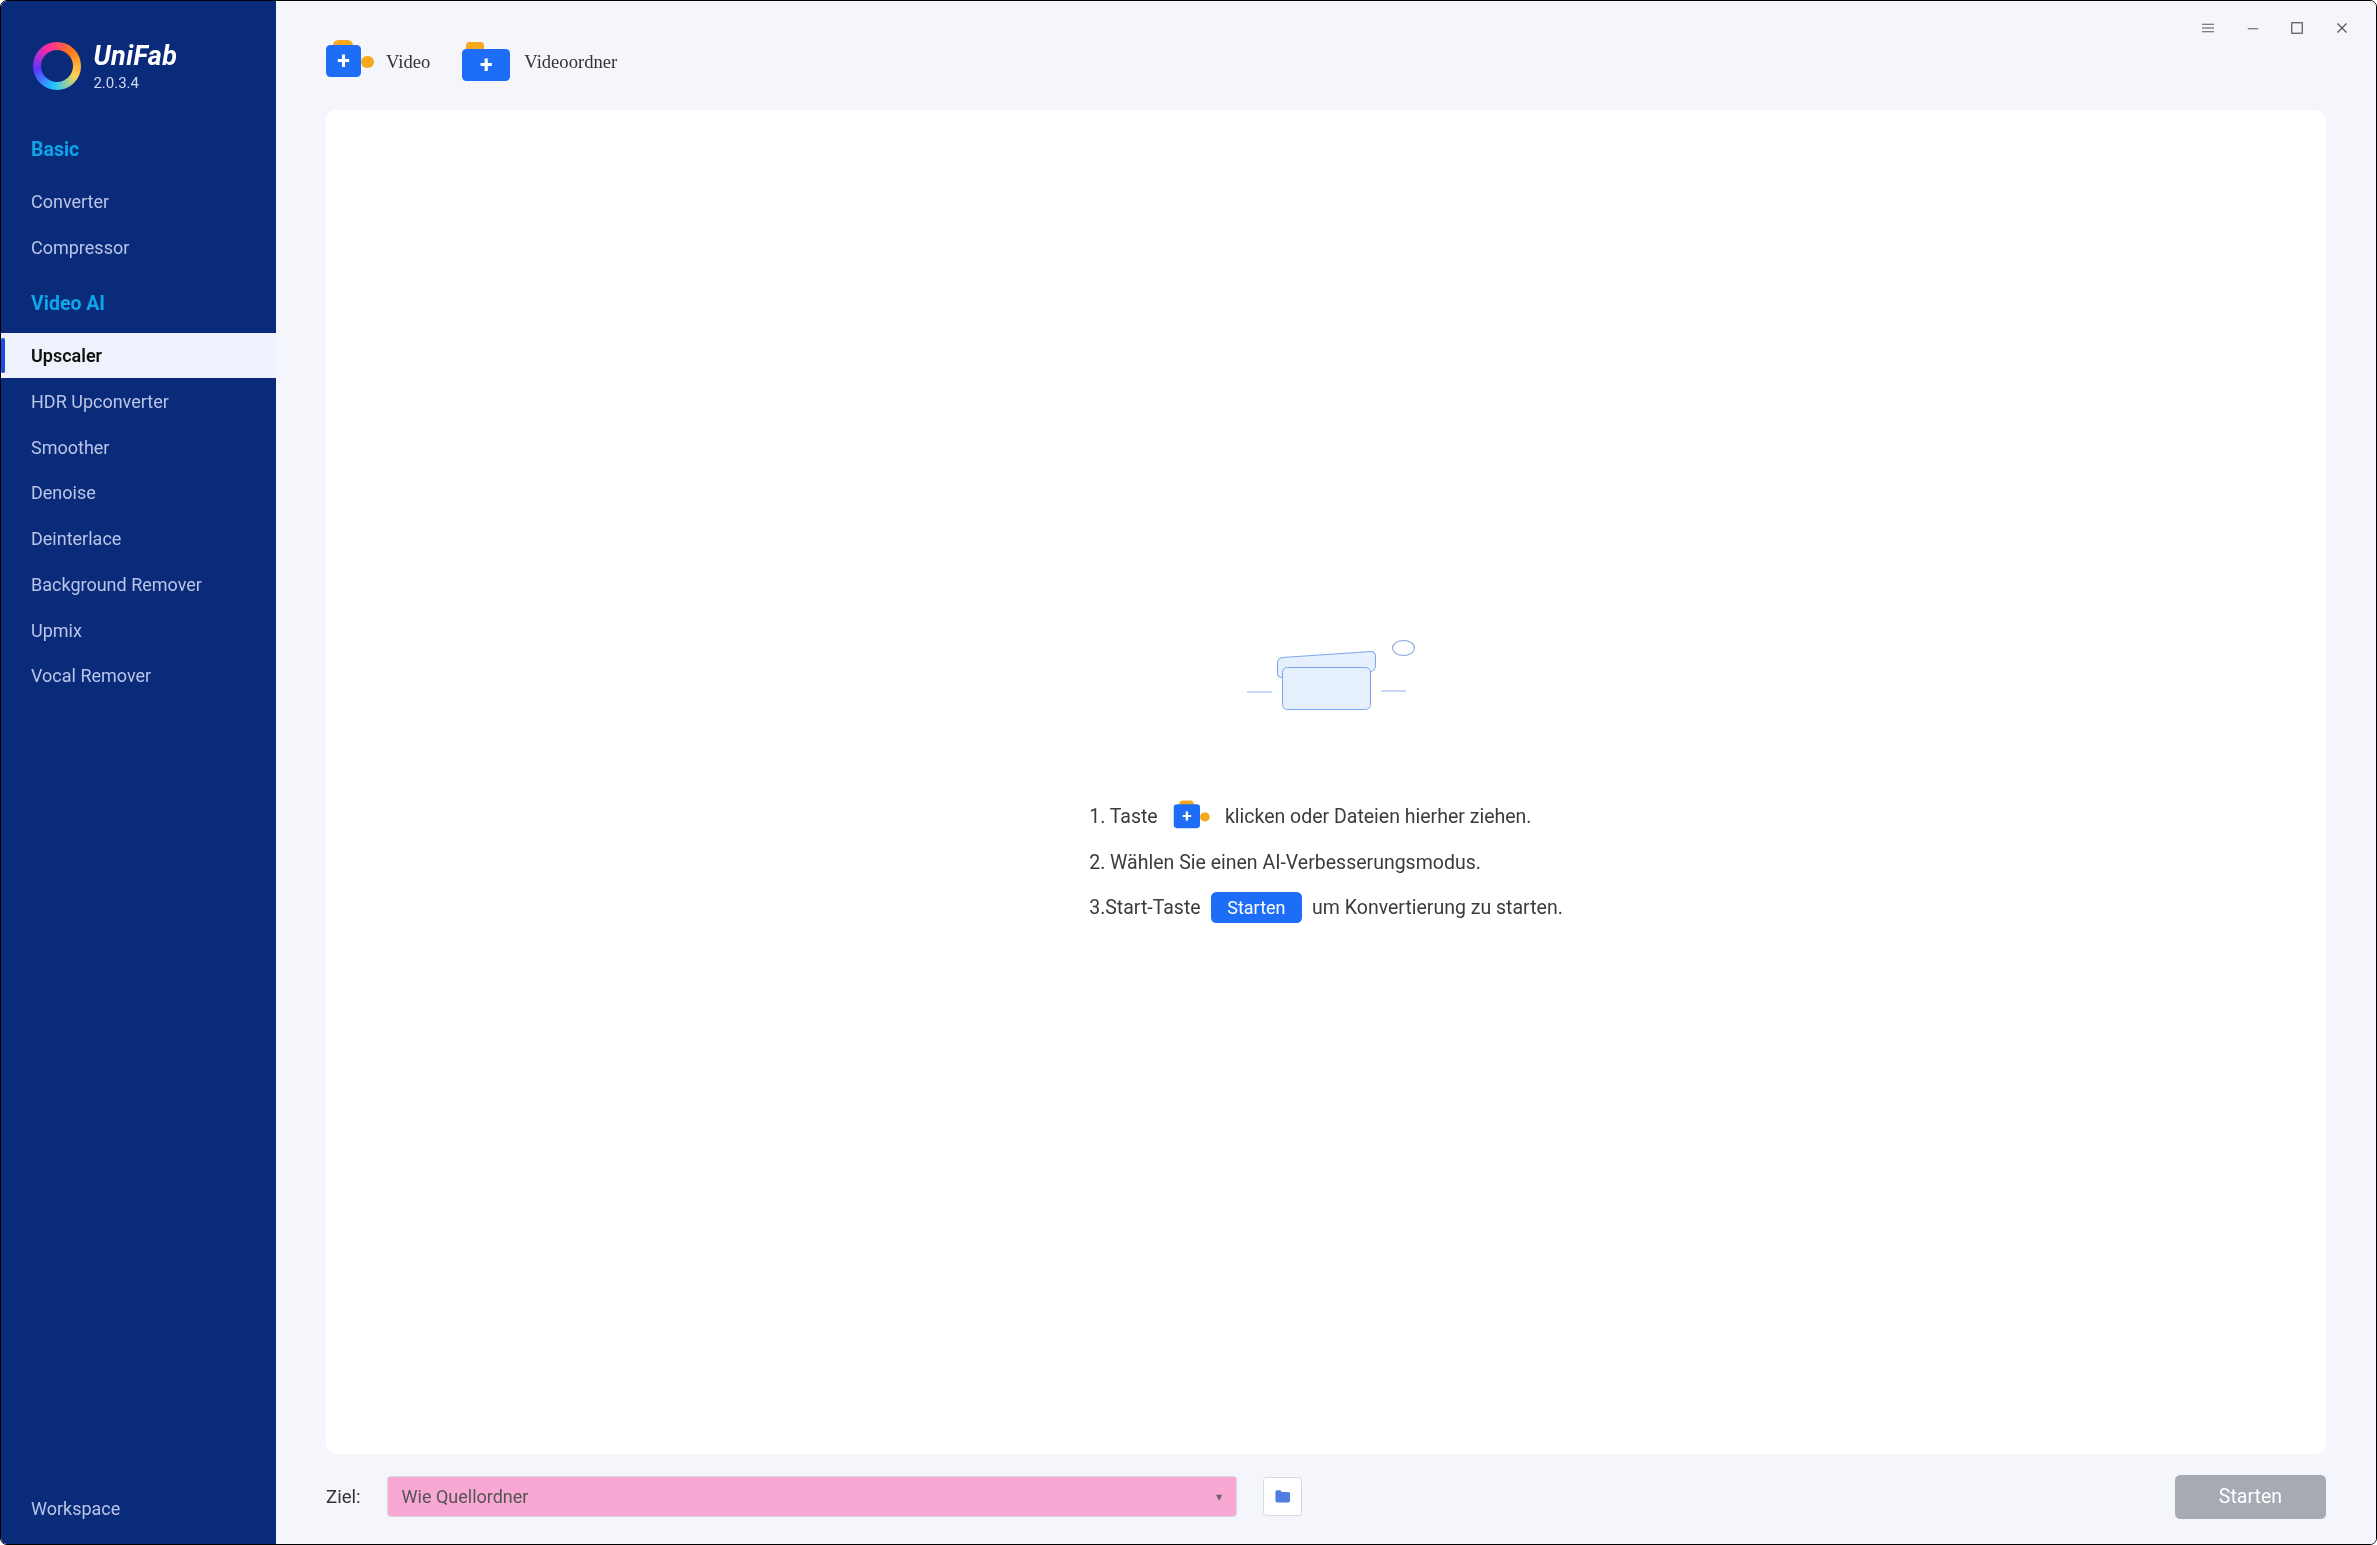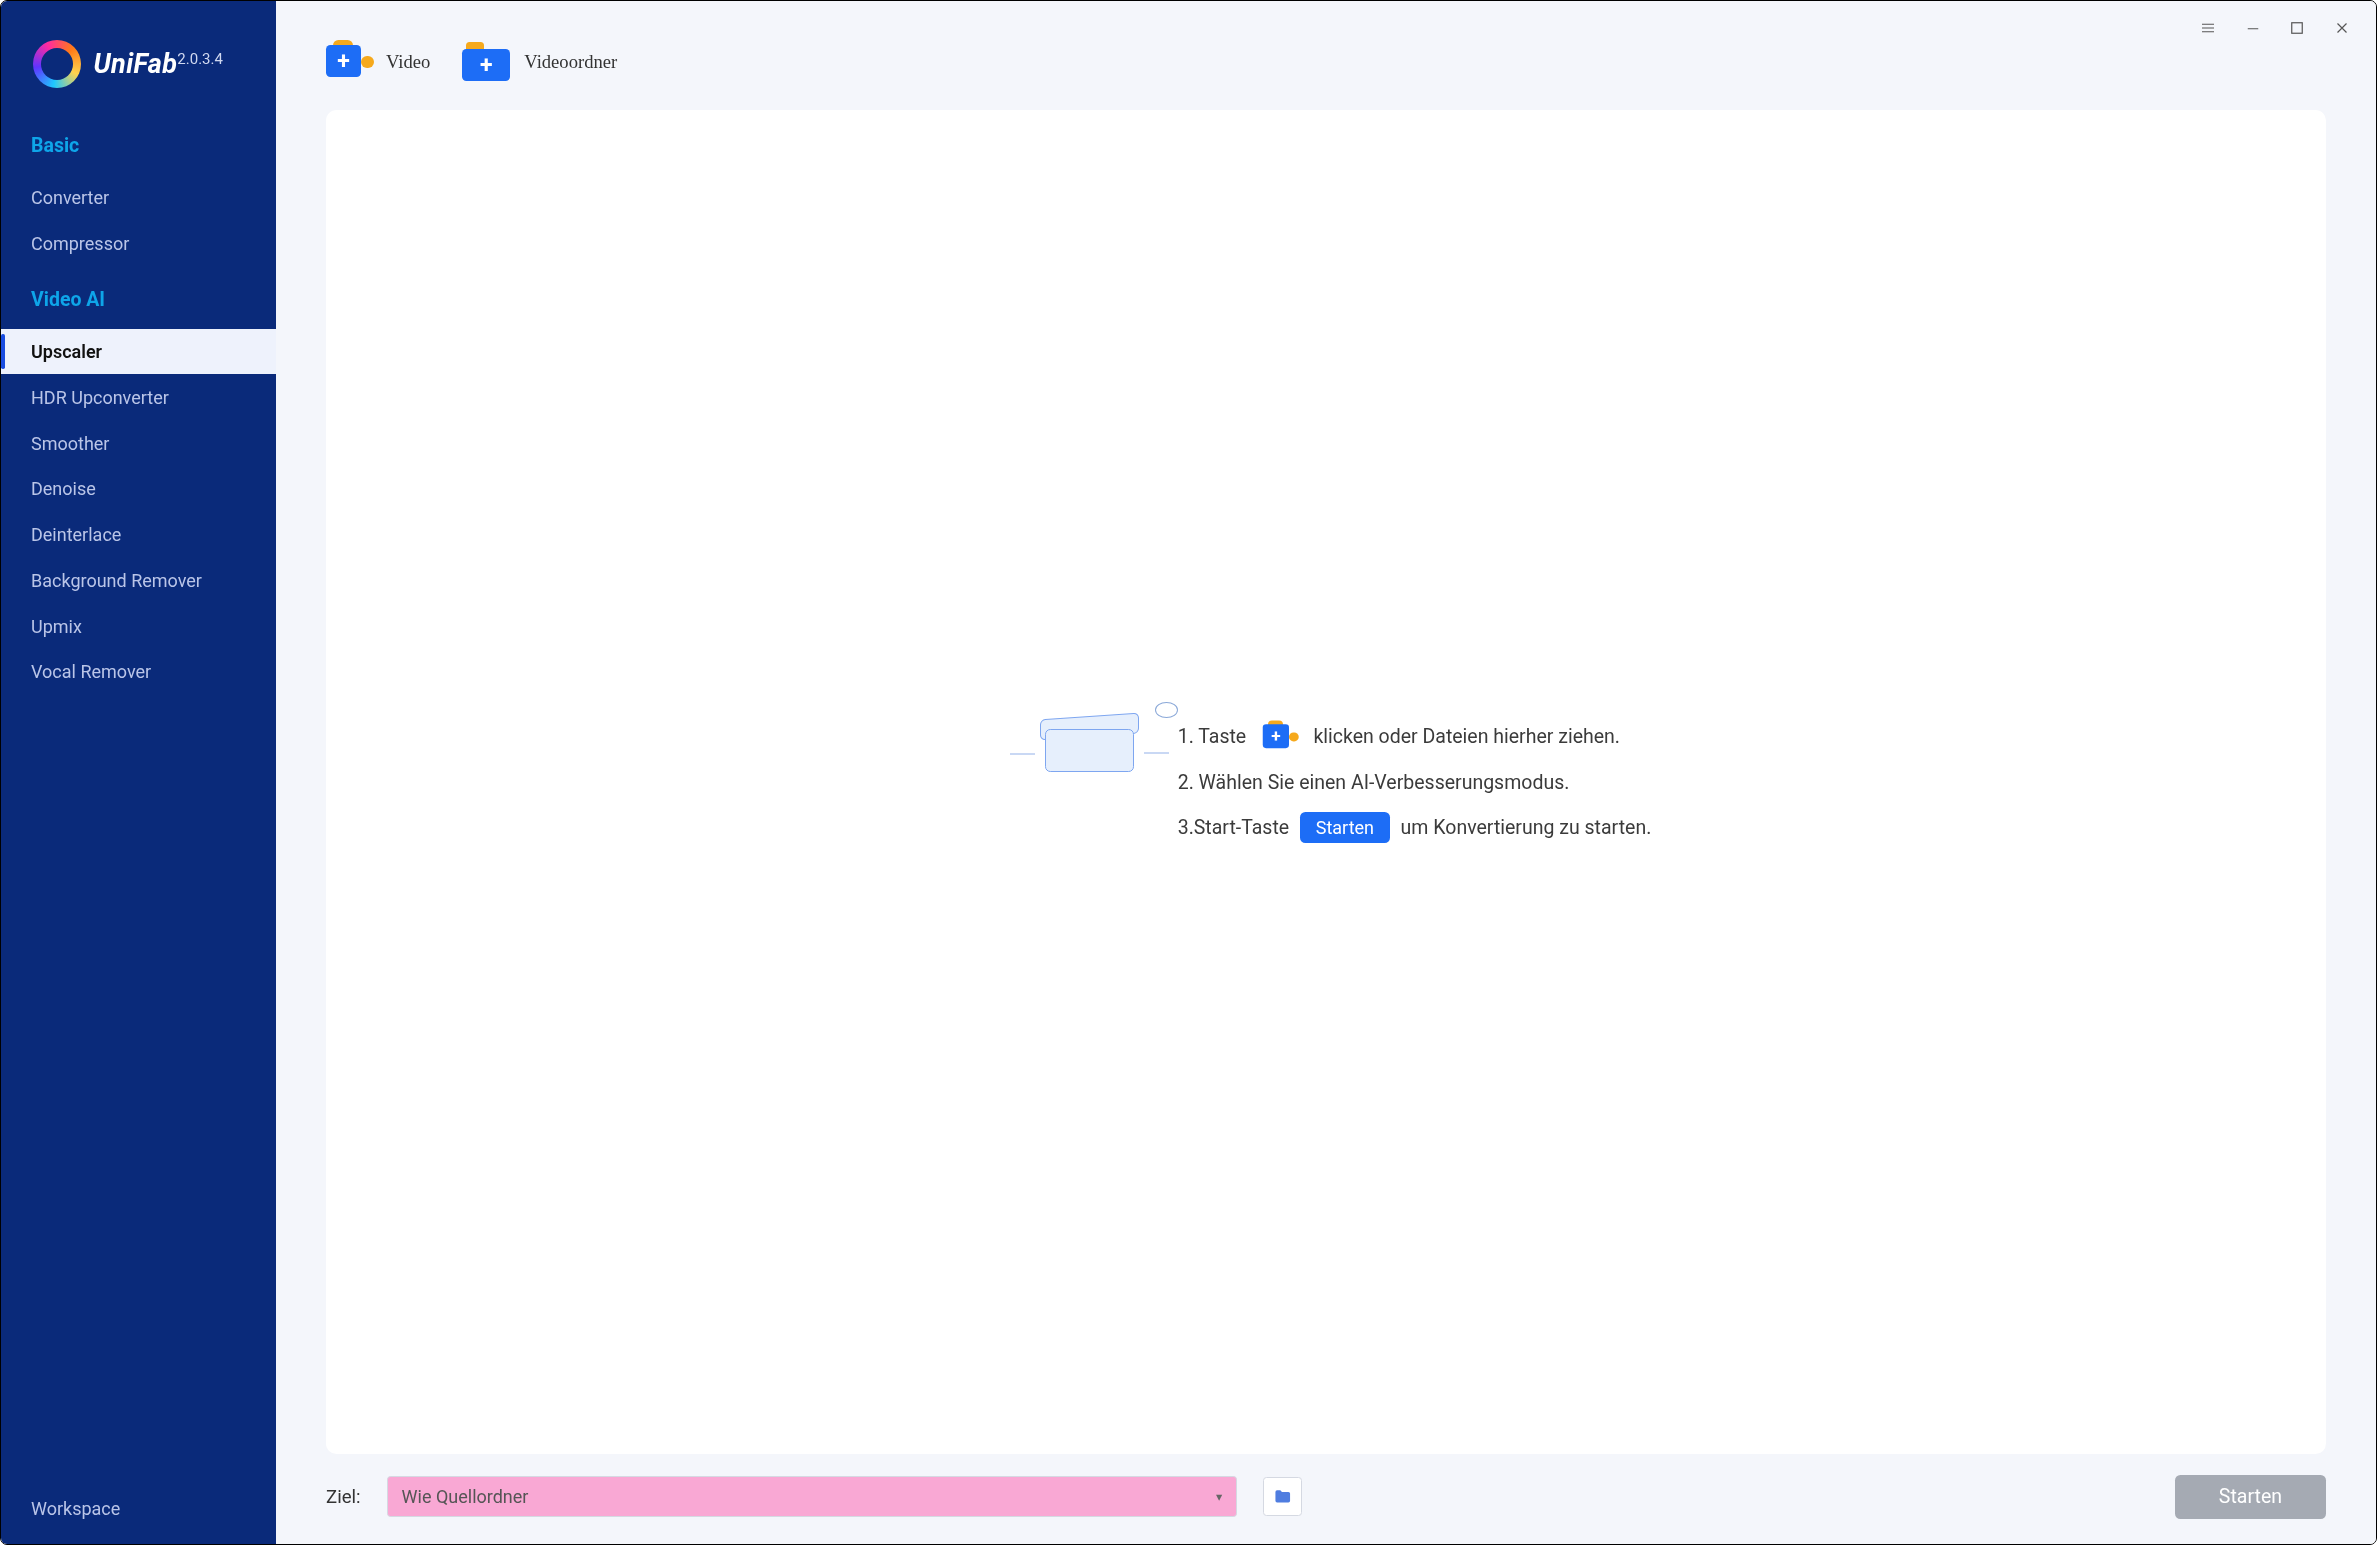--- a/index.html
+++ b/index.html
@@ -40,21 +40,21 @@
     background: conic-gradient(from 45deg,#ff7a18,#ffd34e,#1ec8ff,#5f34ff,#ff2aa1,#ff7a18);
     position: relative;
     flex-shrink: 0;
   }
   .logo-swirl::after{
     content:"";
     position:absolute; inset:8px;
     border-radius:50%;
     background:#0a2a7a;
   }
-  .logo-text { display:flex; flex-direction:row; }
+  .logo-text { display:flex; flex-direction:column; }
   .logo-title { font-size: 27px; font-weight:700; font-style: italic; letter-spacing:0.4px; }
   .logo-version { font-size: 15px; color: #d0d8f0; margin-top:2px; }
   .section-header {
     font-size: 19.5px;
     font-weight: 700;
     color:#0ea5e9;
     padding: 21px 30px 18px;
   }
   .nav-item {
     font-size: 18px;
@@ -125,21 +125,21 @@
     background:#1d6df6; border-radius:4.4px;
     display:flex; align-items:center; justify-content:center;
     color:#fff; font-size:23px; font-weight:700;
   }
   
   .drop-area {
     flex:1;
     margin: 0 50px 21px;
     background:#fff;
     border-radius:10.6px;
-    display:flex; flex-direction:row; align-items:center; justify-content:center;
+    display:flex; flex-direction:column; align-items:center; justify-content:center;
     padding:35px;
   }
   .illus {
     width:177px; height:80px;
     position:relative; margin-bottom:80px;
   }
   .illus .box {
     position:absolute; left:44px; top:27px; width:89px; height:43px;
     border:1.8px solid #7ea6f0; background:#e6effc; border-radius:5.3px;
   }

